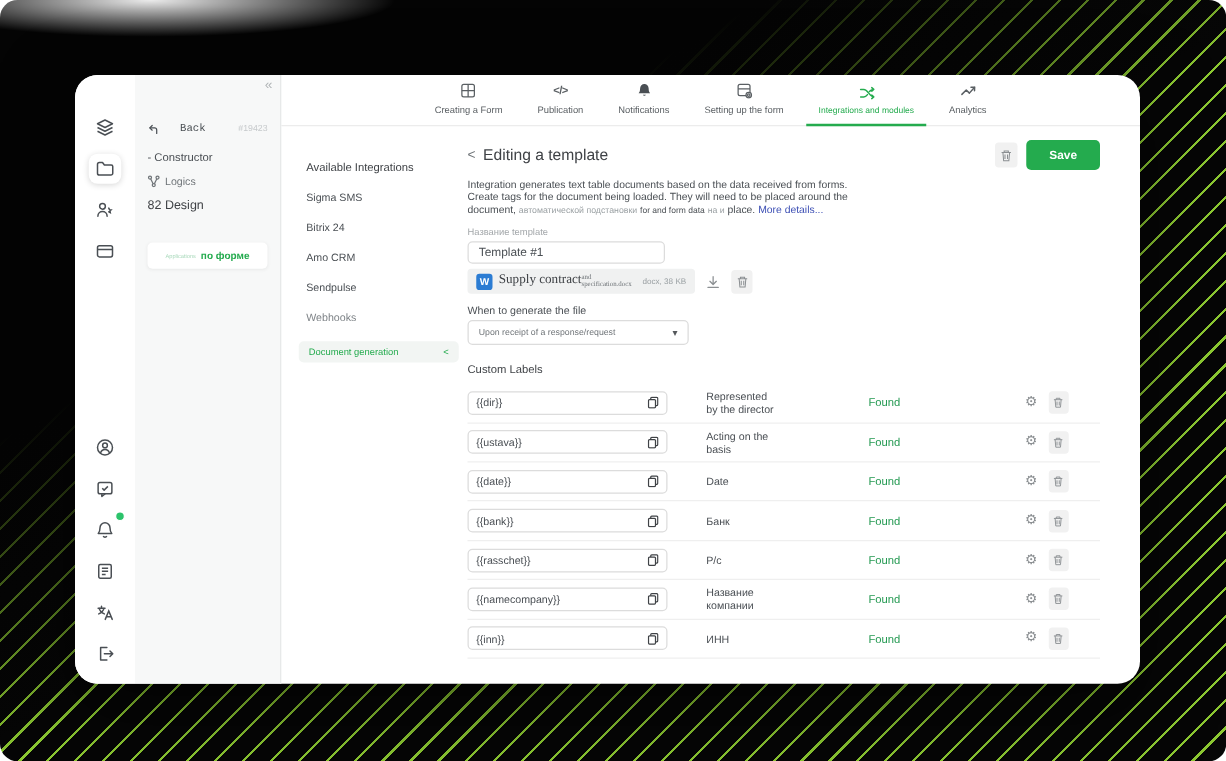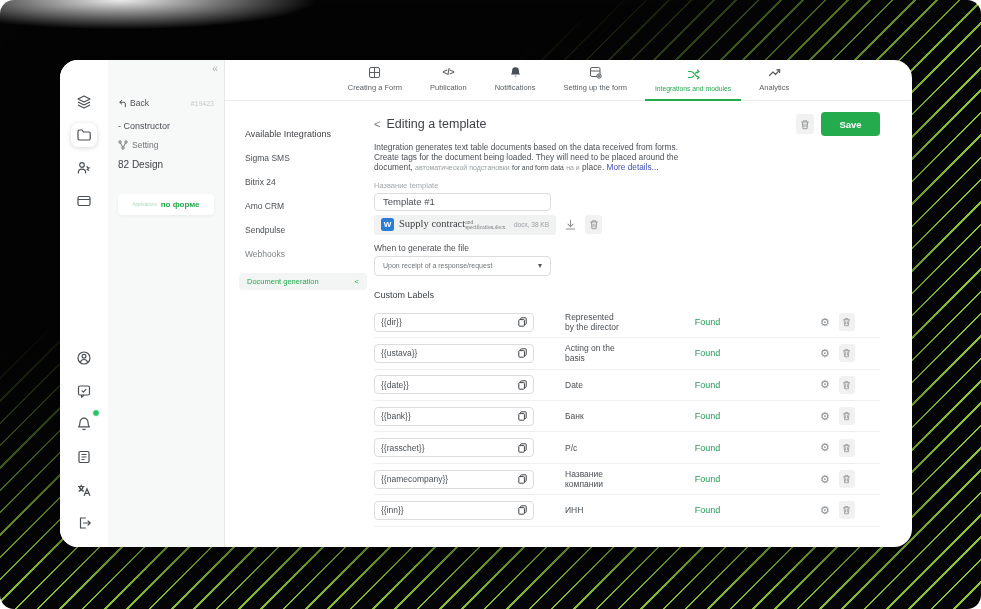--- a/index.html
+++ b/index.html
@@ -22,21 +22,21 @@
   .istack { display:flex; flex-direction:column; align-items:center; gap:9px; }
   .sicon { width:26px; height:24px; display:flex; align-items:center; justify-content:center; color:#4a4f54; cursor:pointer; }
   .sicon svg { width:16px; height:16px; }
   .sicon.active { background:#fff; border-radius:7px; box-shadow:0 1px 5px rgba(0,0,0,.16); }
   .badge-dot { position:absolute; top:-3px; right:-3px; width:8px; height:8px; border-radius:50%; background:#2cc36b; border:1.5px solid #fff; }
   .rel { position:relative; }
   
   .project-panel { width:117px; background:#f7f8f8; border-right:1px solid #e7e9e9; padding:6px 10px 0; position:relative; }
   .collapse-btn { position:absolute; top:2px; right:6px; color:#b0b4b6; font-size:11px; cursor:pointer; }
   .back-row { display:flex; justify-content:space-between; align-items:center; margin-top:32px; }
-  .back-link { display:flex; align-items:center; gap:3px; font-size:8.5px; color:#4a4f54; cursor:pointer; }
+  .back-link { display:flex; align-items:center; gap:17px; font-size:8.5px; color:#4a4f54; cursor:pointer;font-family:Liberation Mono, monospace; }
   .back-link svg { width:9px; height:9px; }
   .form-id { font-size:7px; color:#c6c9cb; }
   .proj-title { margin-top:9px; font-size:11px; line-height:1.3; color:#3f4246; }
   .proj-constructor { margin-top:13px; font-size:9px; color:#4a4f54; cursor:pointer; }
   .proj-logics { margin-top:9px; display:flex; align-items:center; gap:4px; font-size:8.5px; color:#6f7478; cursor:pointer; }
   .proj-logics svg { width:10px; height:10px; }
   .proj-design { margin-top:9px; font-size:10px; color:#3f4246; cursor:pointer; }
   .proj-badge { margin-top:24px; height:21px; background:#fff; border-radius:4px; box-shadow:0 1px 3px rgba(0,0,0,.06);
     display:flex; align-items:center; justify-content:center; gap:4px; cursor:pointer; }
   .proj-badge .pre { font-size:4.5px; color:#a9d9bb; }
@@ -65,21 +65,21 @@
   .hdr-actions { display:flex; align-items:center; gap:7px; }
   .icon-box { width:18px; height:20px; background:#f1f1f1; border-radius:3px; display:flex; align-items:center; justify-content:center; color:#8b8f92; cursor:pointer; }
   .icon-box svg { width:10px; height:11px; }
   .save-btn { width:59px; height:24px; background:#24ab4e; border:none; border-radius:4px; color:#fff; font-size:9.5px; font-weight:700; cursor:pointer; font-family:inherit; }
   .description { margin-top:6px; width:318px; font-size:8.3px; line-height:1.2; color:#4a4f54; }
   .description .ghost { color:#9aa0a3; font-size:7px; }
   .description .tiny { font-size:6.8px; }
   .description .more { color:#3f51b5; cursor:pointer; }
   .f-label { margin-top:8px; font-size:7.5px; color:#a3a7aa; }
   .f-label.dark { color:#6f7478; }
-  .text-input { margin-top:3px; width:177px; height:18px; border:1px solid #dcdcdc; border-radius:4px; padding:0 8px; font-size:9.5px; color:#4a4f54; font-family:inherit; background:#fff; display:block; }
+  .text-input { margin-top:3px; width:158px; height:18px; border:1px solid #dcdcdc; border-radius:4px; padding:0 8px; font-size:9.5px; color:#4a4f54; font-family:inherit; background:#fff; display:block; }
   .file-row { margin-top:4px; display:flex; align-items:center; gap:9px; }
   .file-chip { width:182px; height:20px; background:#f0f1f1; border-radius:3px; display:flex; align-items:center; gap:5px; padding:0 7px; cursor:pointer; }
   .file-icon { width:13px; height:13px; background:#2b7cd3; border-radius:2.5px; color:#fff; font-size:8px; font-weight:700; display:flex; align-items:center; justify-content:center; flex:0 0 auto; }
   .file-names { display:flex; flex-direction:row; line-height:1;font-family:Liberation Serif, serif; }
   .file-name { font-size:10.5px; color:#3f4246; white-space:nowrap; }
   .file-subname { font-size:5.5px; color:#6f7478; margin-top:1px; }
   .file-meta { margin-left:auto; font-size:6.5px; color:#9aa0a3; white-space:nowrap; }
   .dl-icon { color:#8b8f92; cursor:pointer; display:flex; }
   .dl-icon svg { width:11px; height:11px; }
   .gen-label { margin-top:8px; font-size:8.5px; color:#4a4f54; }
@@ -193,21 +193,21 @@
         <span class="form-id">#19423</span>
       </div>
       <div class="proj-constructor">- Constructor</div>
       <div class="proj-logics">
         <svg viewBox="0 0 10 10" fill="none" stroke="#6f7478" stroke-width="1">
             <circle cx="2" cy="2" r="1.2"></circle>
             <circle cx="8" cy="2" r="1.2"></circle>
             <circle cx="5" cy="8" r="1.2"></circle>
             <path d="M2.5 3 L4.5 7 M7.5 3 L5.5 7"></path>
           </svg>
-        <span>Setting</span>
+        <span>Logics</span>
       </div>
       <div class="proj-design">82 Design</div>
       <div class="proj-badge">
         <span class="pre">Applications</span>
         <span class="lbl">по форме</span>
       </div>
     </div>
 
     <div class="main">
       <div class="tabsbar">

